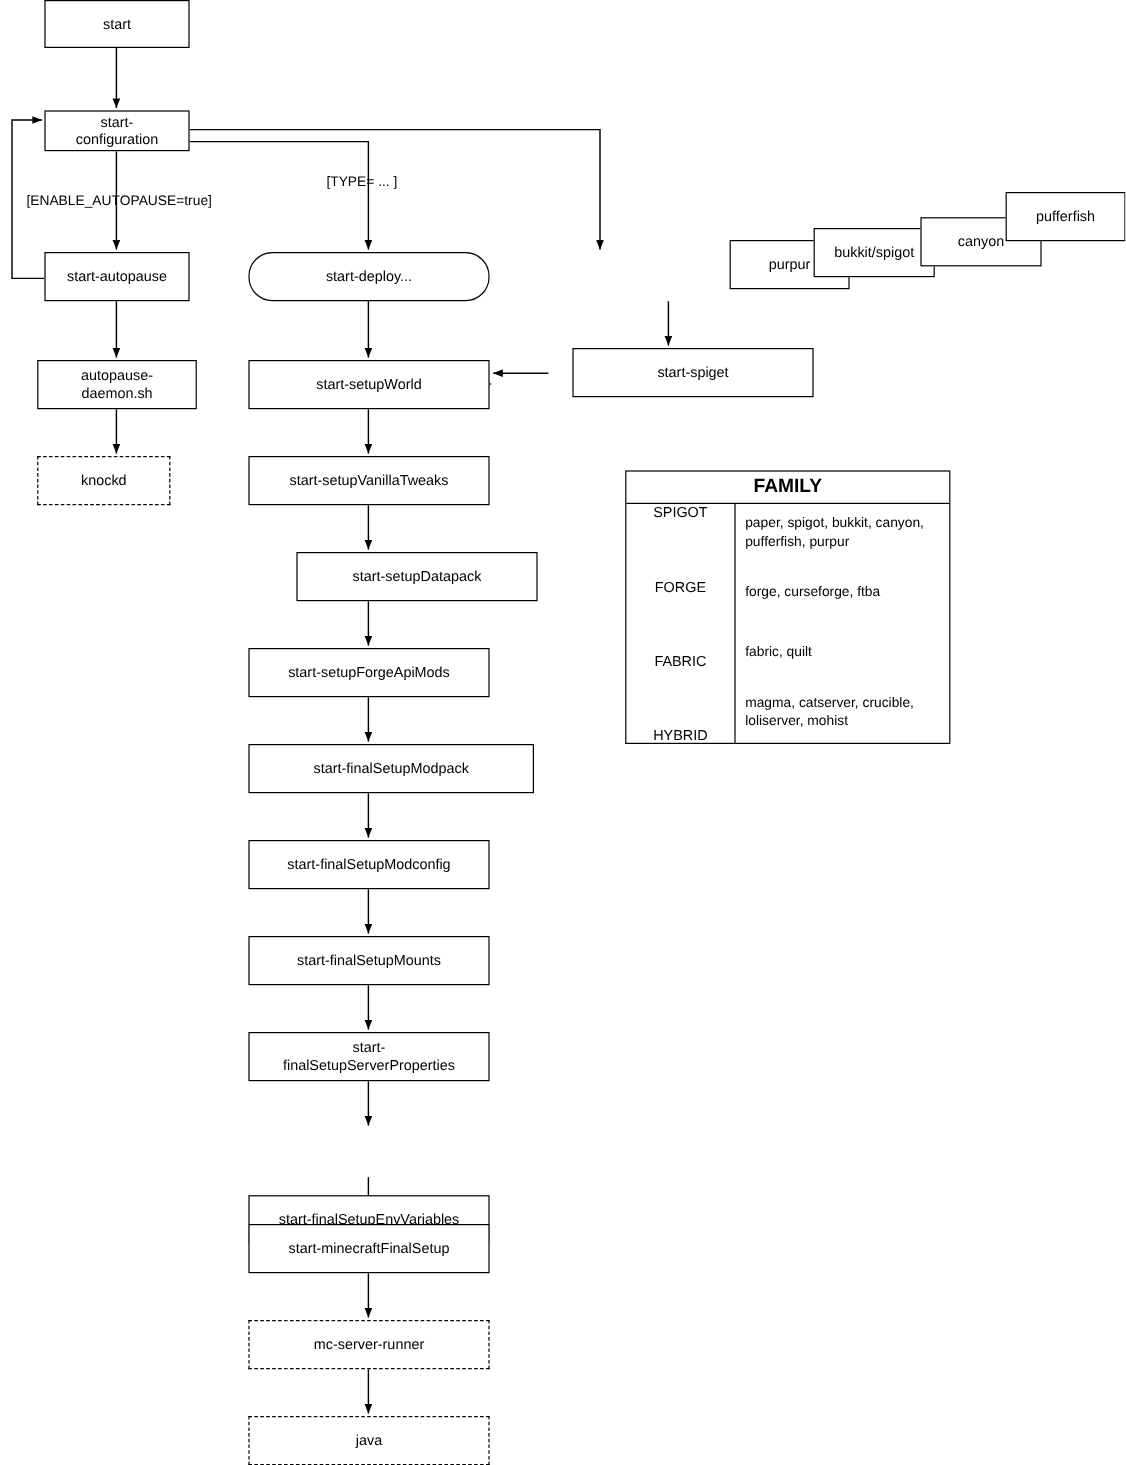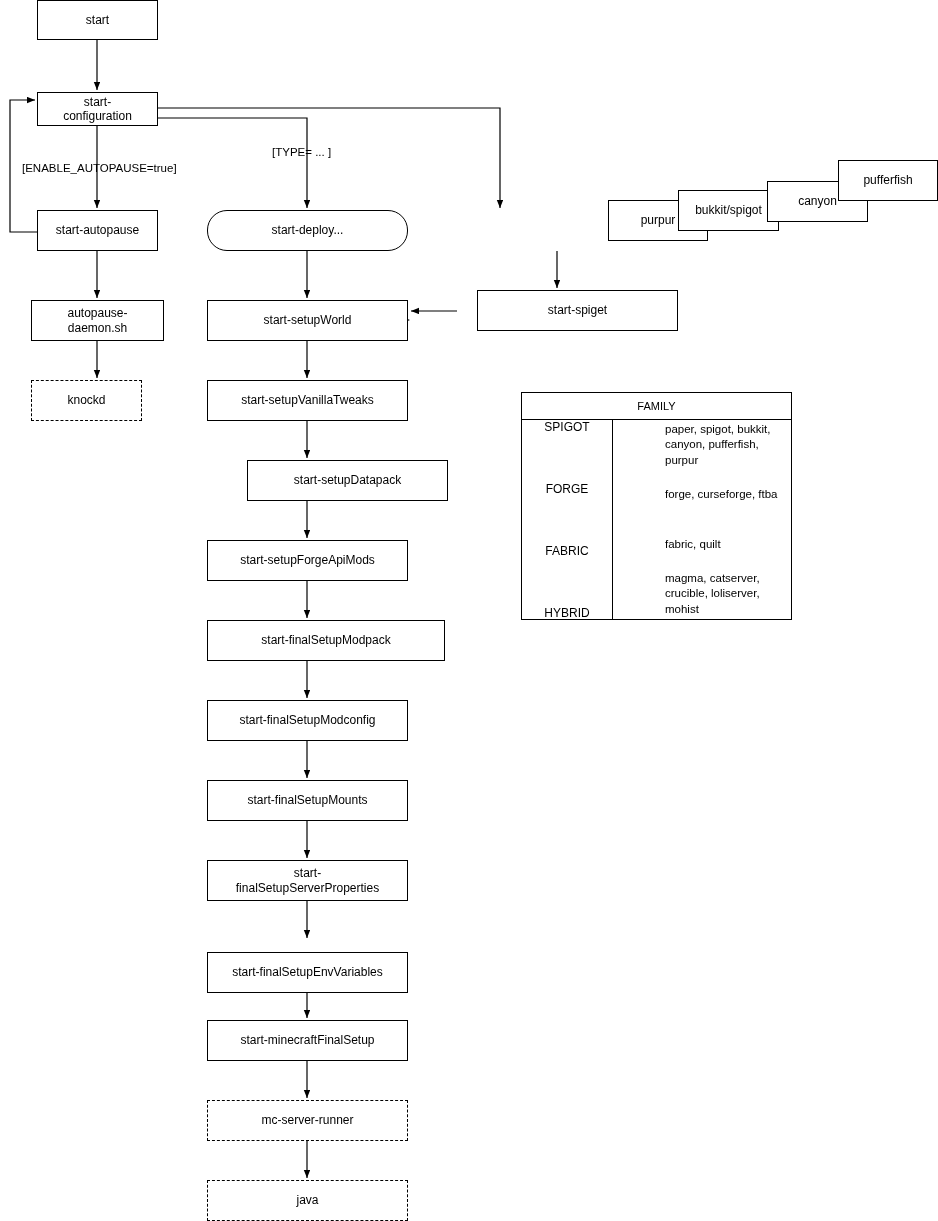--- a/index.html
+++ b/index.html
@@ -59,22 +59,22 @@
     background: #ffffff;
     z-index: 5;
   }
   #family-header {
     box-sizing: border-box;
     border-bottom: 1px solid #000000;
     height: 27px;
     display: flex;
     align-items: center;
     justify-content: center;
-    font-size: 11px;
-    font-weight: normal;
+    font-size: 16px;
+    font-weight: bold;
     color: #000000;
   }
   #family-body {
     display: flex;
     flex-direction: row;
     height: calc(100% - 27px);
   }
   #family-col-names {
     box-sizing: border-box;
     width: 91px;
@@ -98,21 +98,20 @@
     color: #000000;
   }
   .fam-value {
     flex: 1;
     display: flex;
     align-items: center;
     font-size: 11.5px;
     color: #000000;
     padding: 0 8px;
     line-height: 1.35;
-    margin-left: 44px;
   }
 </style>
 </head>
 <body>
 
 <div id="canvas">
 
   <svg id="edges" viewBox="0 0 938 1221" xmlns="http://www.w3.org/2000/svg">
     <defs>
       <marker id="arrow" markerWidth="10" markerHeight="10" refX="8" refY="3.2" orient="auto" markerUnits="userSpaceOnUse">
@@ -192,21 +191,21 @@
     </div>
   <div class="node" style="left:207px;top:700px;width:201px;height:41px;">
       <span>start-finalSetupModconfig</span>
     </div>
   <div class="node" style="left:207px;top:780px;width:201px;height:41px;">
       <span>start-finalSetupMounts</span>
     </div>
   <div class="node" style="left:207px;top:860px;width:201px;height:41px;">
       <span>start-finalSetupServerProperties</span>
     </div>
-  <div class="node" style="left:207px;top:952px;width:201px;height:41px;justify-content:center;">
+  <div class="node" style="left:207px;top:996px;width:201px;height:41px;justify-content:center;">
       <span>start-finalSetupEnvVariables</span>
     </div>
   <div class="node" style="left:207px;top:1020px;width:201px;height:41px;">
       <span>start-minecraftFinalSetup</span>
     </div>
   <div class="node dashed" style="left:207px;top:1100px;width:201px;height:41px;">
       <span>mc-server-runner</span>
     </div>
   <div class="node dashed" style="left:207px;top:1180px;width:201px;height:41px;">
       <span>java</span>

